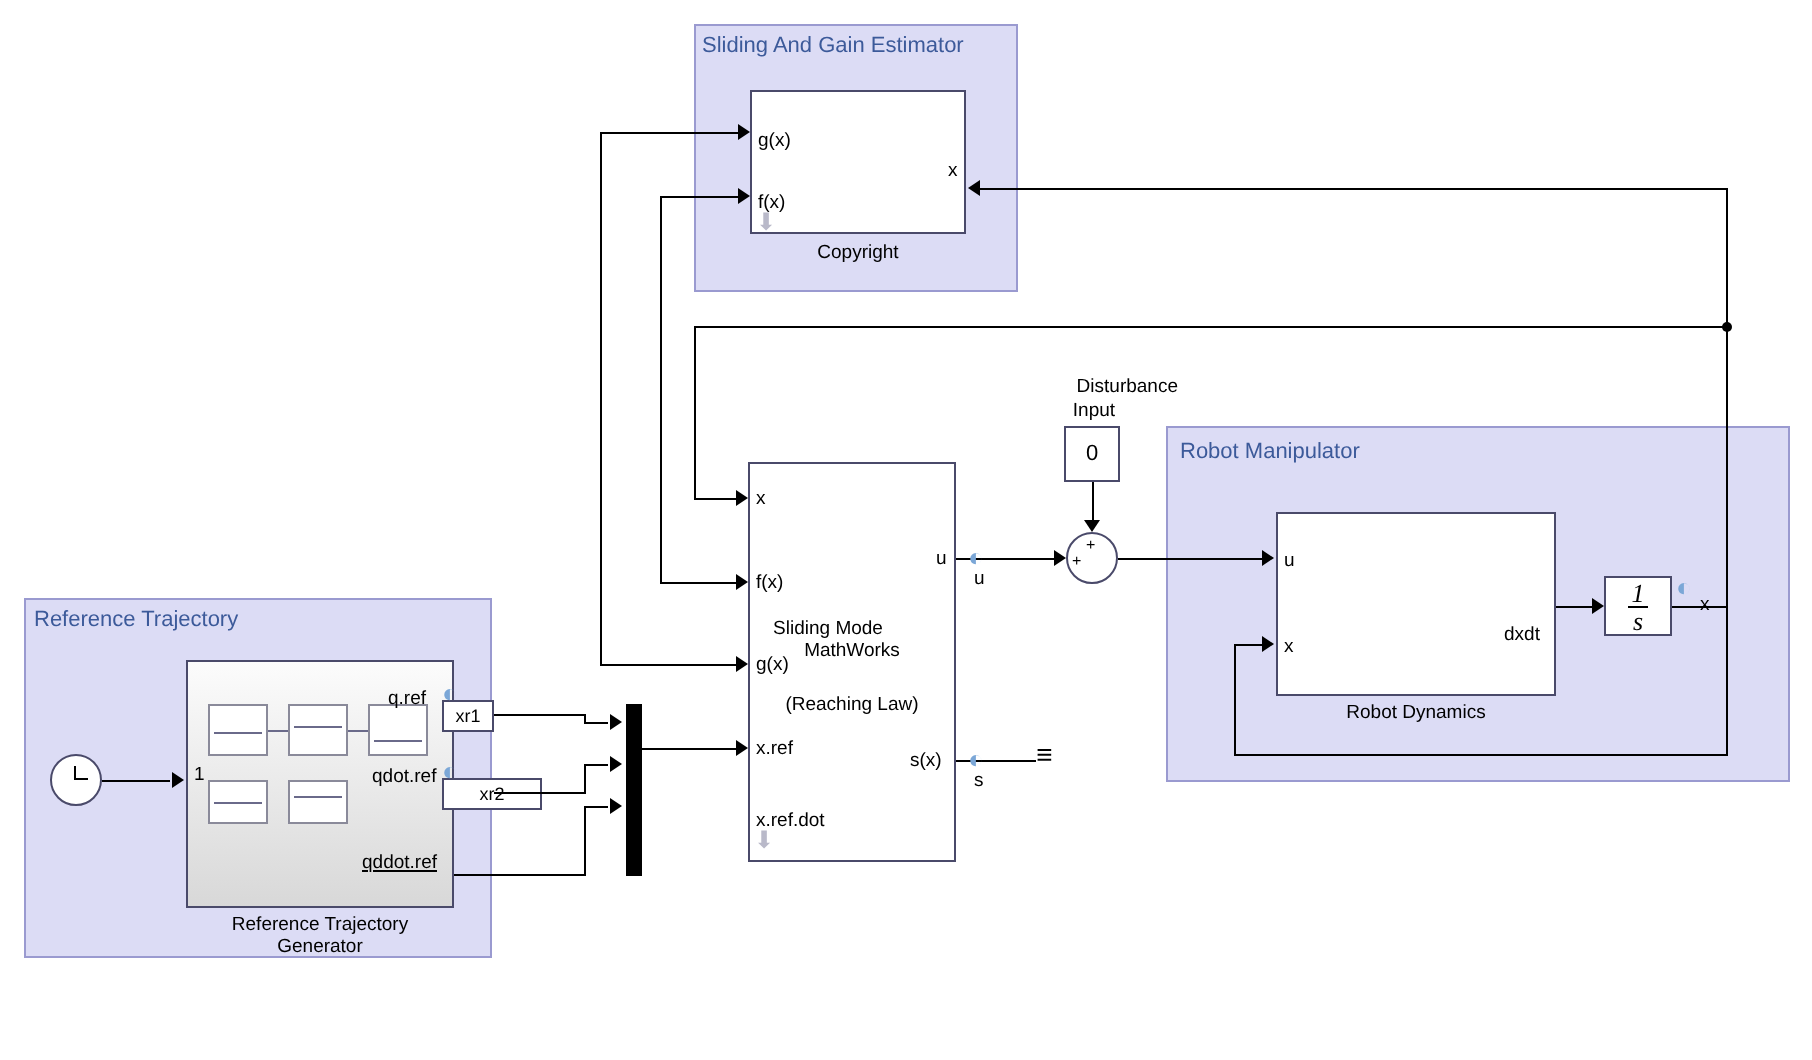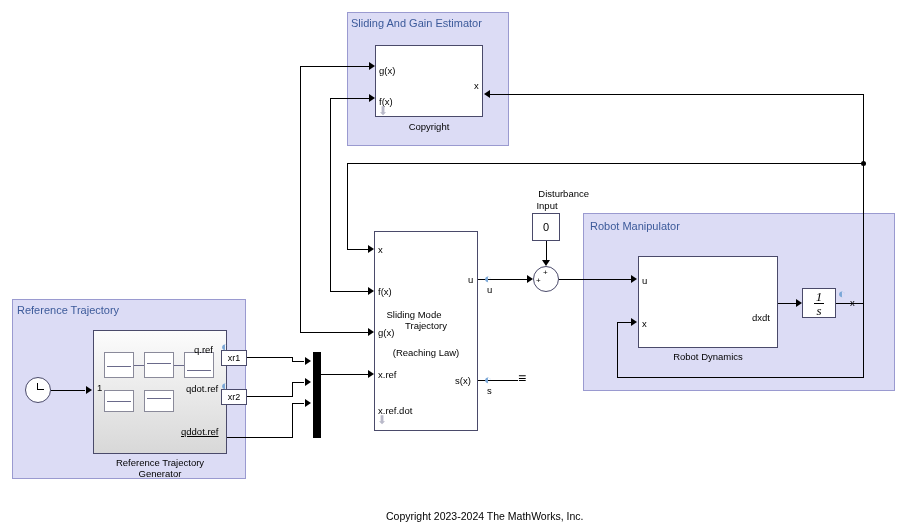--- a/index.html
+++ b/index.html
@@ -269,21 +269,21 @@
   <div class="clock-hand" style="left:37px; top:383px; width:1px; height:7px;"></div>
   <div class="clock-hand" style="left:37px; top:389px; width:7px; height:1px;"></div>
 
   <div class="wire wire-h" style="left:51px; top:390px; width:34px;"></div>
   <div class="arrow-r" style="left:86px; top:386px;"></div>
 
   <div class="goto-tag" style="left:221px; top:350px; width:26px; height:16px;">
     <span>xr1</span>
   </div>
   <div class="wifi" style="left:221px; top:340px;">◐</div>
-  <div class="goto-tag" style="left:221px; top:389px; width:26px; height:16px;">
+  <div class="goto-tag" style="left:221px; top:389px; width:50px; height:16px;">
     <span>xr2</span>
   </div>
   <div class="wifi" style="left:221px; top:379px;">◐</div>
 
   <div class="mux" style="left:313px; top:352px; width:8px; height:86px;"></div>
 
   <div class="wire wire-h" style="left:247px; top:357px; width:46px;"></div>
   <div class="wire wire-v" style="left:292px; top:357px; height:5px;"></div>
   <div class="wire wire-h" style="left:292px; top:361px; width:12px;"></div>
   <div class="arrow-r" style="left:305px; top:357px;"></div>
@@ -303,21 +303,21 @@
 
   <div class="block" style="left:374px; top:231px; width:104px; height:200px;"></div>
   <div class="port-label" style="left:378px; top:244px;">x</div>
   <div class="port-label" style="left:378px; top:286px;">f(x)</div>
   <div class="port-label" style="left:378px; top:327px;">g(x)</div>
   <div class="port-label" style="left:378px; top:369px;">x.ref</div>
   <div class="port-label" style="left:378px; top:405px;">x.ref.dot</div>
   <div class="port-label" style="left:468px; top:274px;">u</div>
   <div class="port-label" style="left:455px; top:375px;">s(x)</div>
   <div class="center-text" style="left:374px; top:309px; width:80px;">Sliding Mode</div>
-  <div class="center-text" style="left:374px; top:320px; width:104px;">Trajectory</div>
+  <div class="center-text" style="left:374px; top:320px; width:104px;">MathWorks</div>
   <div class="center-text" style="left:374px; top:347px; width:104px;">(Reaching Law)</div>
   <div class="arrow-glyph-down" style="left:377px; top:414px;">⬇</div>
 
   <div class="center-text" style="left:505px; top:188px; width:84px;text-align:right;">Disturbance</div>
   <div class="center-text" style="left:505px; top:200px; width:84px;">Input</div>
   <div class="const-block" style="left:532px; top:213px; width:28px; height:28px;">
     <span>0</span>
   </div>
 
   <div class="sum" style="left:533px; top:266px;"></div>
@@ -366,14 +366,13 @@
   <div class="arrow-r" style="left:369px; top:94px;"></div>
   <div class="wire wire-v" style="left:330px; top:98px; height:193px;"></div>
   <div class="wire wire-h" style="left:330px; top:291px; width:39px;"></div>
   <div class="arrow-r" style="left:368px; top:287px;"></div>
 
   <div class="wire wire-h" style="left:478px; top:380px; width:40px;"></div>
   <div class="sig-label" style="left:487px; top:385px;">s</div>
   <div class="wifi" style="left:484px; top:373px;">◐</div>
   <div class="scope-icon" style="left:518px; top:371px;">≡</div>
 
-  <div class="copyright" style="left:386px; top:510px;">Copyright 2023-2024 The MathWorks, Inc.</div>
 </div>
 
 </body></html>

